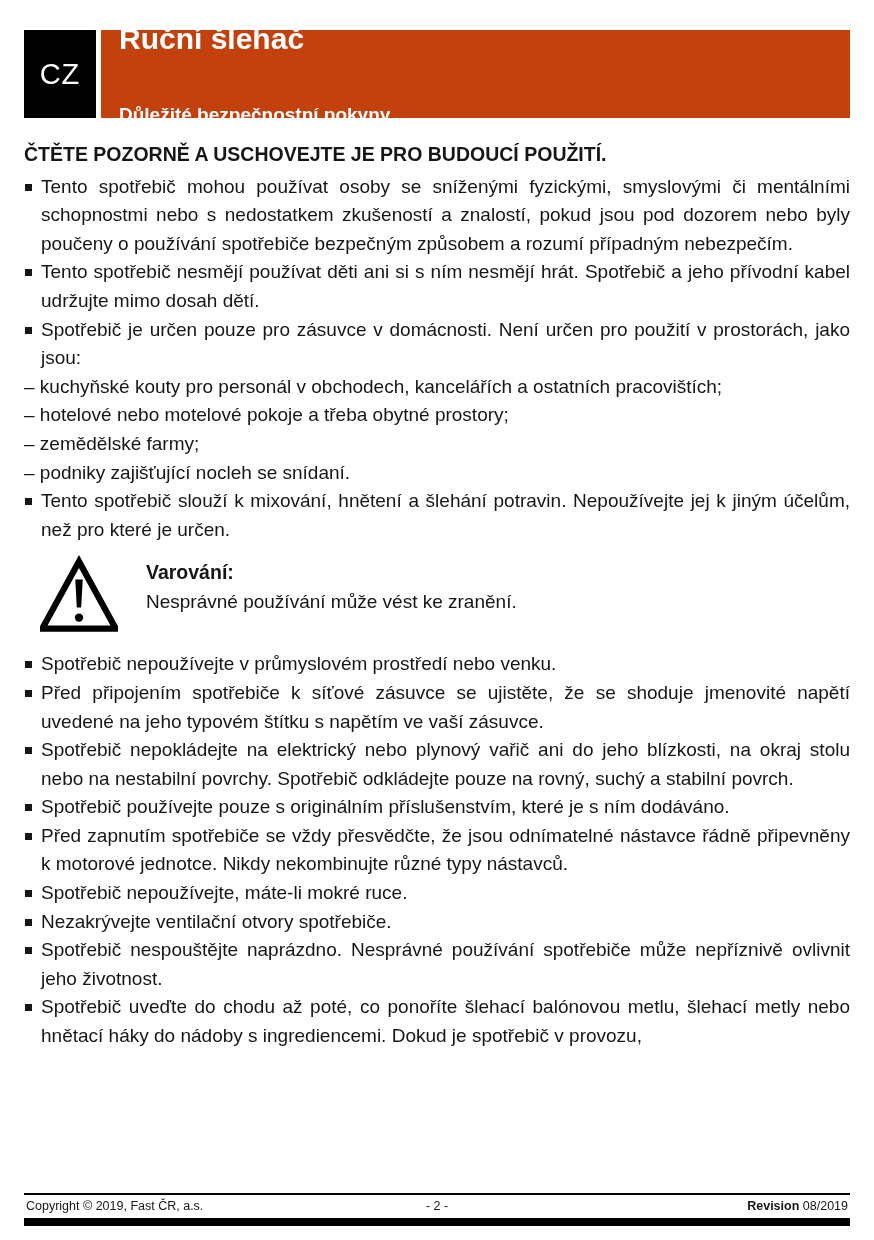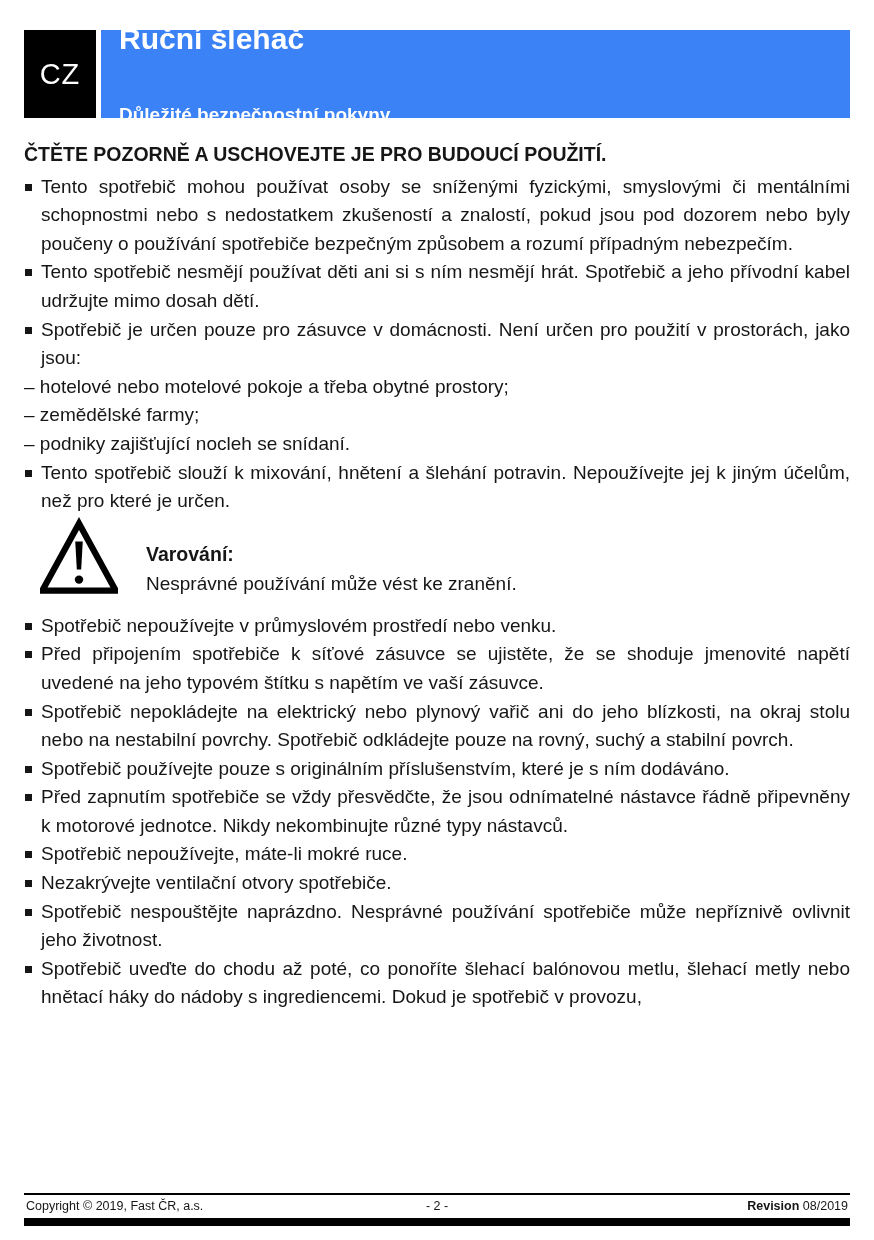--- a/index.html
+++ b/index.html
@@ -30,21 +30,21 @@
     background: #000;
     color: #fff;
     width: 72px;
     display: flex;
     align-items: center;
     justify-content: center;
     font-size: 29px;
     letter-spacing: 1px;
   }
   .title-box {
-    background: #3b82f6;
+    background: #c2410c;
     color: #fff;
     flex: 1;
     padding-left: 18px;
     display: flex;
     flex-direction: column;
     justify-content: center;
     gap: 26px;
   }
   .doc-title {
     font-weight: bold;
@@ -93,22 +93,22 @@
     margin: 0;
     padding: 0;
   }
   .dash-item {
     text-align: left;
   }
 
   
   .warning {
     display: flex;
-    align-items: flex-end;
-    margin: 0 0 14px 16px;
+    align-items: flex-start;
+    margin: 10px 0 14px 16px;
     text-align: left;
   }
   .warning-icon {
     width: 78px;
     height: 82px;
     flex: 0 0 auto;
   }
   .warning-textbox {
     margin-left: 28px;
     padding-top: 4px;
@@ -171,20 +171,21 @@
 
     <p class="intro-heading">ČTĚTE POZORNĚ A USCHOVEJTE JE PRO BUDOUCÍ POUŽITÍ.</p>
 
     <ul class="bullets">
       <li class="bullet">Tento spotřebič mohou používat osoby se sníženými fyzickými, smyslovými či mentálními schopnostmi nebo s nedostatkem zkušeností a znalostí, pokud jsou pod dozorem nebo byly poučeny o používání spotřebiče bezpečným způsobem a rozumí případným nebezpečím.</li>
       <li class="bullet">Tento spotřebič nesmějí používat děti ani si s ním nesmějí hrát. Spotřebič a jeho přívodní kabel udržujte mimo dosah dětí.</li>
       <li class="bullet">Spotřebič je určen pouze pro zásuvce v domácnosti. Není určen pro použití v prostorách, jako jsou:</li>
     </ul>
 
     <div class="dash-list">
+      <div class="dash-item">– kuchyňské kouty pro personál v obchodech, kancelářích a ostatních pracovištích;</div>
       <div class="dash-item">– hotelové nebo motelové pokoje a třeba obytné prostory;</div>
       <div class="dash-item">– zemědělské farmy;</div>
       <div class="dash-item">– podniky zajišťující nocleh se snídaní.</div>
     </div>
 
     <ul class="bullets">
       <li class="bullet">Tento spotřebič slouží k mixování, hnětení a šlehání potravin. Nepoužívejte jej k jiným účelům, než pro které je určen.</li>
     </ul>
 
     <div class="warning">

